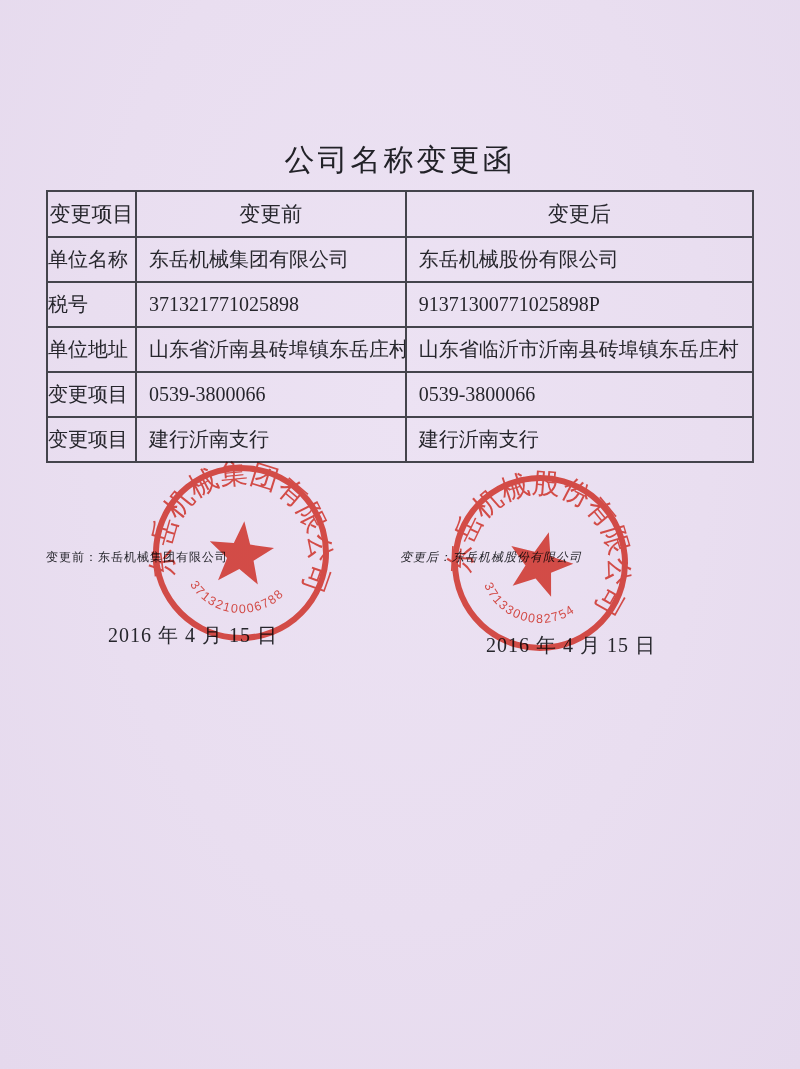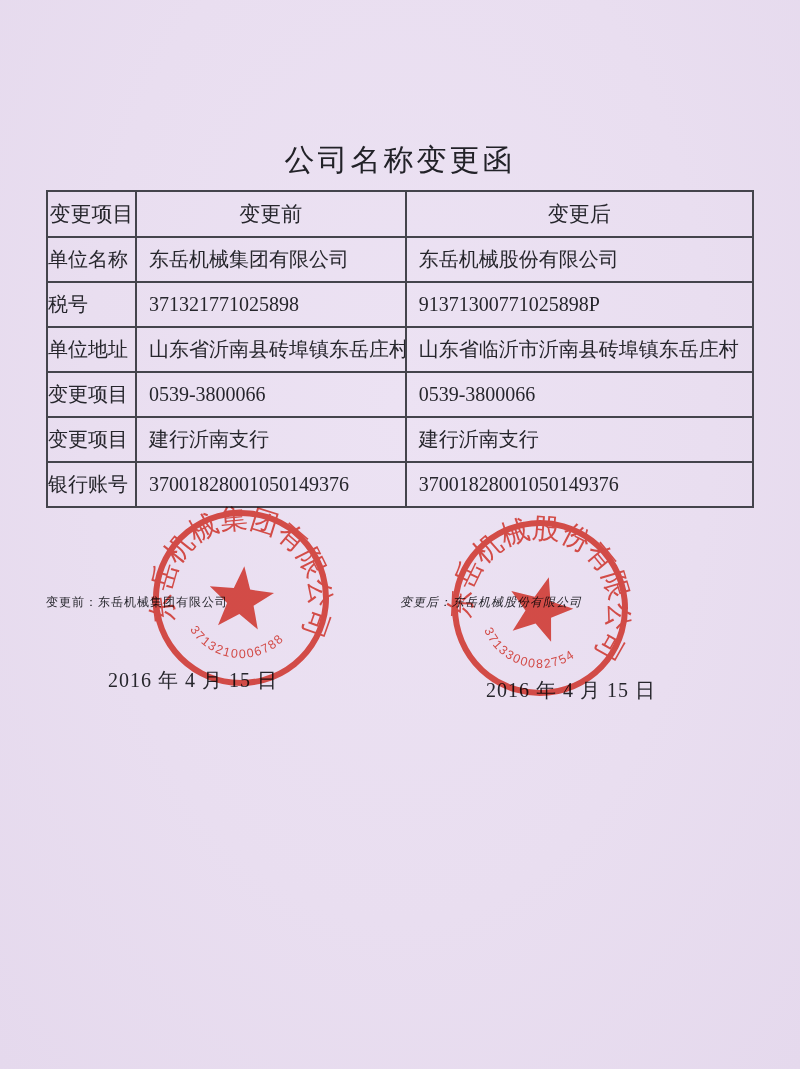--- a/index.html
+++ b/index.html
@@ -135,25 +135,20 @@
       <tr>
         <td class="c-item">变更项目</td>
         <td class="c-val">0539-3800066</td>
         <td class="c-val">0539-3800066</td>
       </tr>
       <tr>
         <td class="c-item">变更项目</td>
         <td class="c-val">建行沂南支行</td>
         <td class="c-val">建行沂南支行</td>
       </tr>
-      <tr>
-        <td class="c-item">银行账号</td>
-        <td class="c-val">37001828001050149376</td>
-        <td class="c-val">37001828001050149376</td>
-      </tr>
     </tbody>
   </table>
 
 
   <div class="sig-area">
 
     <div class="sig-block sig-left">
       <svg class="stamp stamp-left" viewBox="0 0 200 200">
         <defs>
           <path id="arcNameL" d="M 34.2,123.9 A 70 70 0 1 1 165.8,123.9" fill="none"></path>

